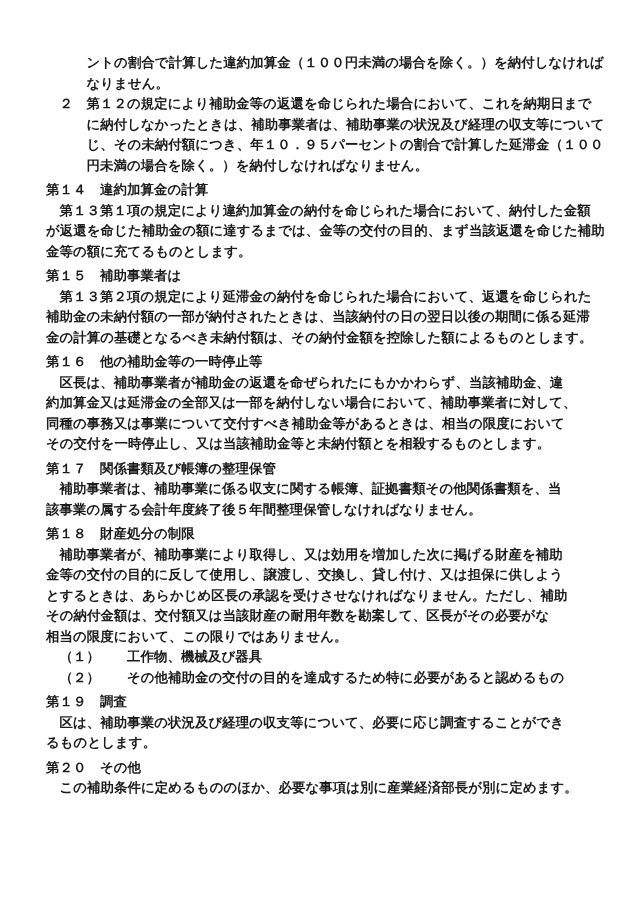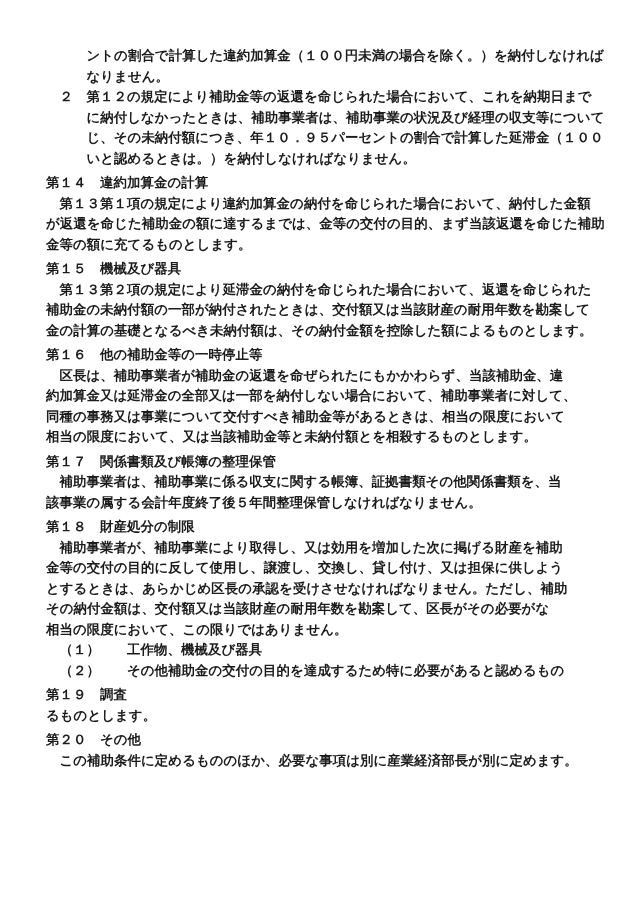--- a/index.html
+++ b/index.html
@@ -27,76 +27,77 @@
     font-size: 13.4px;
     font-weight: 600;
     line-height: 20.5px;
     color: #1c1c1c;
     letter-spacing: 0.1px;
   }
   .section {
     margin-top: 4px;
   }
   .section:first-child {
-    margin-top: 0;
+    margin-top: 7px;
   }
   .line {
     white-space: pre;
     height: 20.5px;
   }
 </style>
 </head>
 <body style="background: rgb(255, 255, 255);">
 
 <div class="page">
   <div class="doc" id="doc" style="color: rgb(28, 28, 28);">
       <div class="section">
         <div class="line">　　　ントの割合で計算した違約加算金（１００円未満の場合を除く。）を納付しなければ</div>
         <div class="line">　　　なりません。</div>
         <div class="line">　２　第１２の規定により補助金等の返還を命じられた場合において、これを納期日まで</div>
         <div class="line">　　　に納付しなかったときは、補助事業者は、補助事業の状況及び経理の収支等について</div>
         <div class="line">　　　じ、その未納付額につき、年１０．９５パーセントの割合で計算した延滞金（１００</div>
-        <div class="line">　　　いと認めるときは。）を納付しなければなりません。</div>
+        <div class="line">　　　円未満の場合を除く。）を納付しなければなりません。</div>
       </div>
       <div class="section">
         <div class="line">第１４　違約加算金の計算</div>
         <div class="line">　第１３第１項の規定により違約加算金の納付を命じられた場合において、納付した金額</div>
         <div class="line">が返還を命じた補助金の額に達するまでは、金等の交付の目的、まず当該返還を命じた補助</div>
         <div class="line">金等の額に充てるものとします。</div>
       </div>
       <div class="section">
-        <div class="line">第１５　機械及び器具</div>
+        <div class="line">第１５　補助事業者は</div>
         <div class="line">　第１３第２項の規定により延滞金の納付を命じられた場合において、返還を命じられた</div>
-        <div class="line">補助金の未納付額の一部が納付されたときは、交付額又は当該財産の耐用年数を勘案して</div>
+        <div class="line">補助金の未納付額の一部が納付されたときは、当該納付の日の翌日以後の期間に係る延滞</div>
         <div class="line">金の計算の基礎となるべき未納付額は、その納付金額を控除した額によるものとします。</div>
       </div>
       <div class="section">
         <div class="line">第１６　他の補助金等の一時停止等</div>
         <div class="line">　区長は、補助事業者が補助金の返還を命ぜられたにもかかわらず、当該補助金、違</div>
         <div class="line">約加算金又は延滞金の全部又は一部を納付しない場合において、補助事業者に対して、</div>
         <div class="line">同種の事務又は事業について交付すべき補助金等があるときは、相当の限度において</div>
-        <div class="line">相当の限度において、又は当該補助金等と未納付額とを相殺するものとします。</div>
+        <div class="line">その交付を一時停止し、又は当該補助金等と未納付額とを相殺するものとします。</div>
       </div>
       <div class="section">
         <div class="line">第１７　関係書類及び帳簿の整理保管</div>
         <div class="line">　補助事業者は、補助事業に係る収支に関する帳簿、証拠書類その他関係書類を、当</div>
         <div class="line">該事業の属する会計年度終了後５年間整理保管しなければなりません。</div>
       </div>
       <div class="section">
         <div class="line">第１８　財産処分の制限</div>
         <div class="line">　補助事業者が、補助事業により取得し、又は効用を増加した次に掲げる財産を補助</div>
         <div class="line">金等の交付の目的に反して使用し、譲渡し、交換し、貸し付け、又は担保に供しよう</div>
         <div class="line">とするときは、あらかじめ区長の承認を受けさせなければなりません。ただし、補助</div>
         <div class="line">その納付金額は、交付額又は当該財産の耐用年数を勘案して、区長がその必要がな</div>
         <div class="line">相当の限度において、この限りではありません。</div>
         <div class="line">　（１）　　工作物、機械及び器具</div>
         <div class="line">　（２）　　その他補助金の交付の目的を達成するため特に必要があると認めるもの</div>
       </div>
       <div class="section">
         <div class="line">第１９　調査</div>
+        <div class="line">　区は、補助事業の状況及び経理の収支等について、必要に応じ調査することができ</div>
         <div class="line">るものとします。</div>
       </div>
       <div class="section">
         <div class="line">第２０　その他</div>
         <div class="line">　この補助条件に定めるもののほか、必要な事項は別に産業経済部長が別に定めます。</div>
       </div>
     </div>
 </div>
 
 </body></html>

